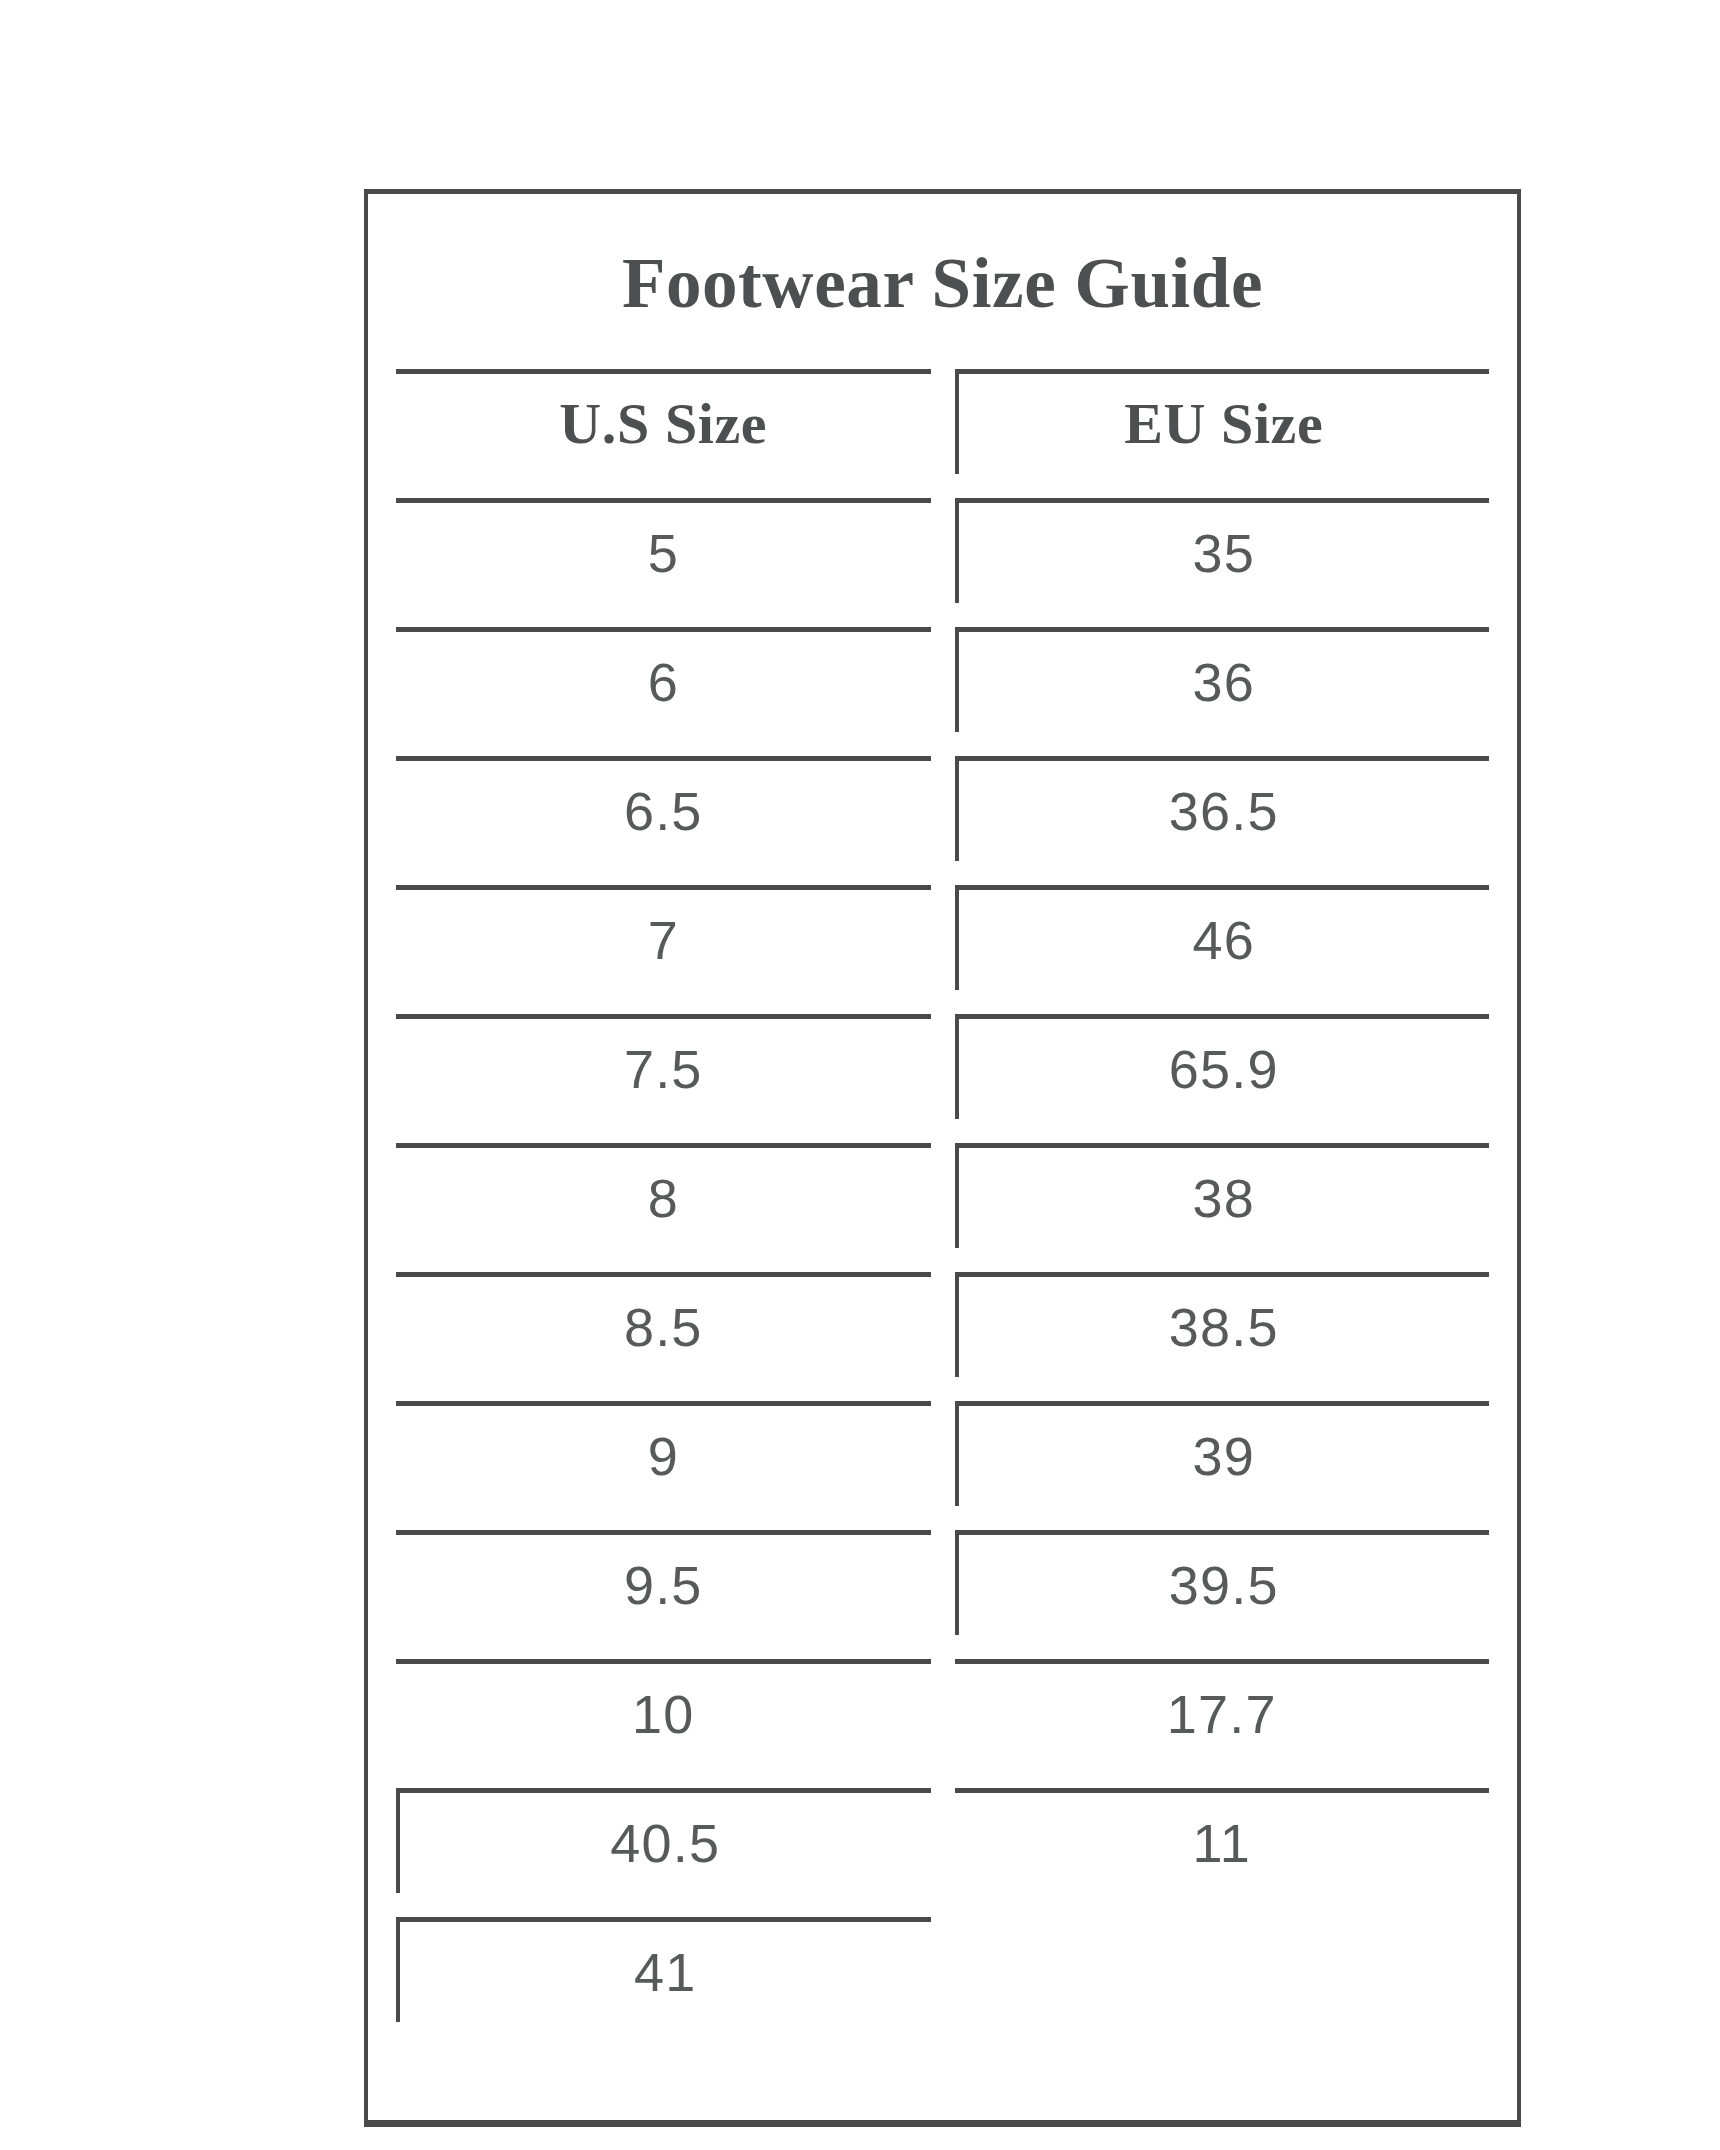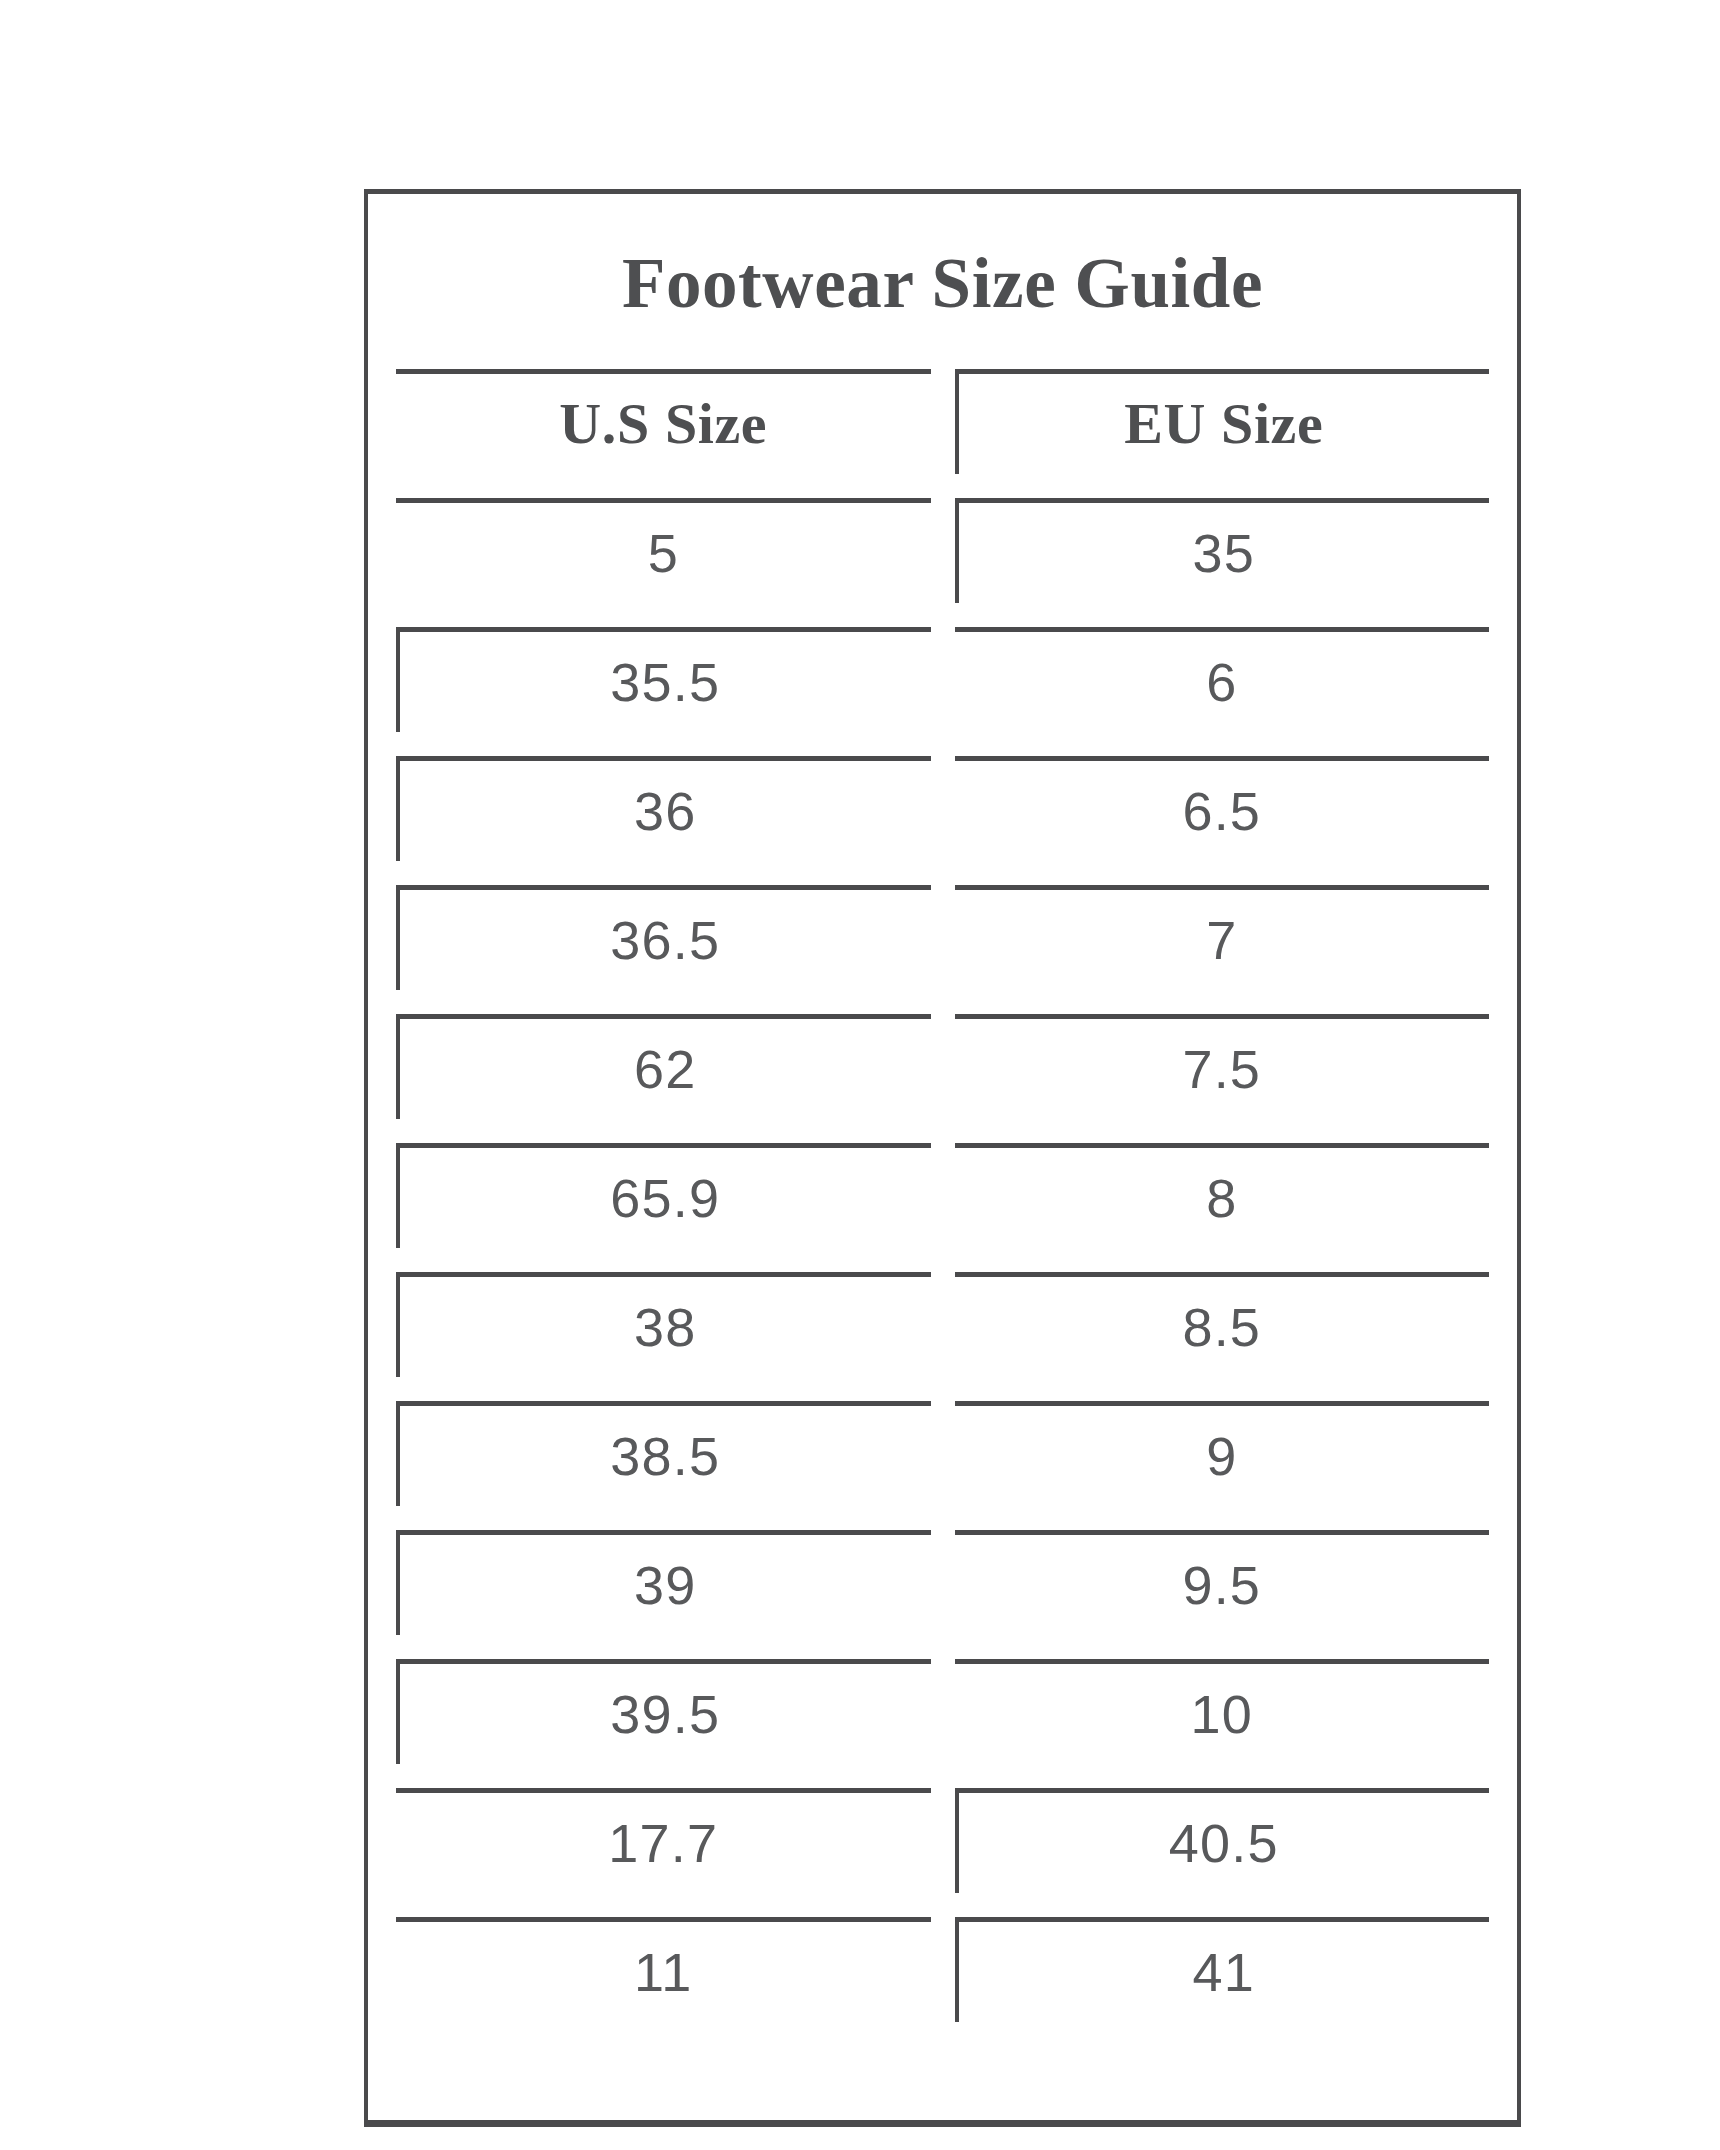--- a/index.html
+++ b/index.html
@@ -80,27 +80,26 @@
 <div class="page">
   <div class="size-table">
     <div class="cell title-cell">
       <span class="title-text">Footwear Size Guide</span>
     </div>
     <div class="cell header-cell">U.S Size</div>
     <div class="cell header-cell col-right">EU Size</div>
 
   <div class="cell data-cell">5</div>
       <div class="cell data-cell col-right">35</div>
-      <div class="cell data-cell col-right">35.5</div>
       <div class="cell data-cell">6</div>
       <div class="cell data-cell col-right">36</div>
       <div class="cell data-cell">6.5</div>
       <div class="cell data-cell col-right">36.5</div>
       <div class="cell data-cell">7</div>
-      <div class="cell data-cell col-right">62</div>
+      <div class="cell data-cell col-right">46</div>
       <div class="cell data-cell">7.5</div>
       <div class="cell data-cell col-right">65.9</div>
       <div class="cell data-cell">8</div>
       <div class="cell data-cell col-right">38</div>
       <div class="cell data-cell">8.5</div>
       <div class="cell data-cell col-right">38.5</div>
       <div class="cell data-cell">9</div>
       <div class="cell data-cell col-right">39</div>
       <div class="cell data-cell">9.5</div>
       <div class="cell data-cell col-right">39.5</div>

